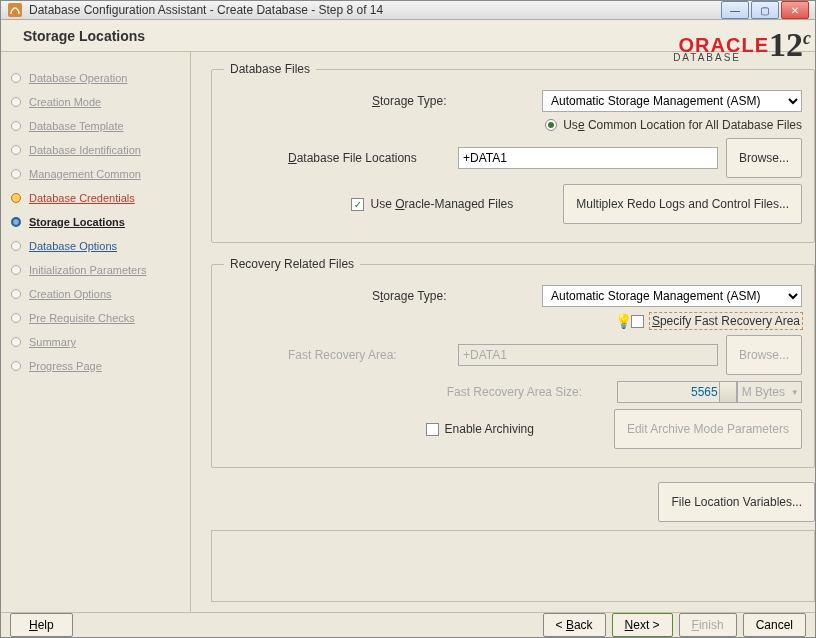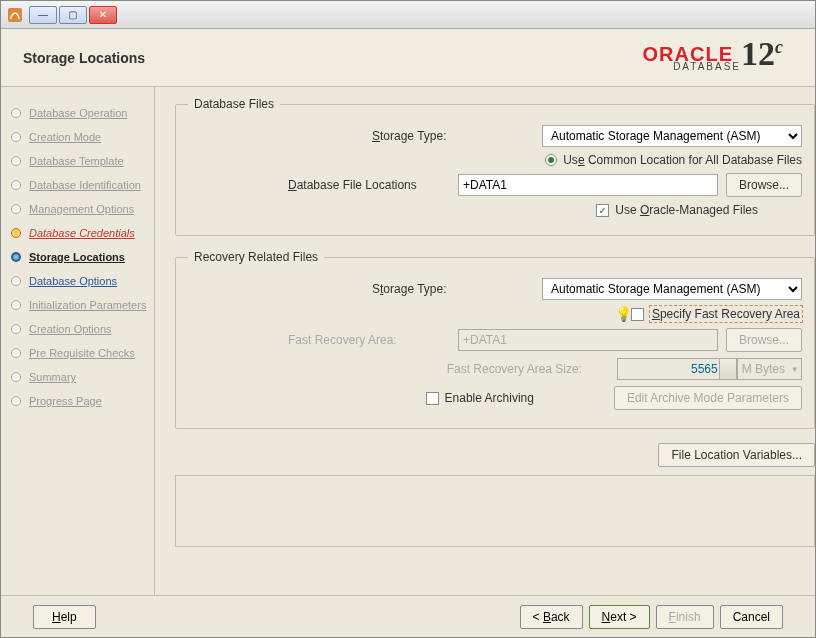--- a/index.html
+++ b/index.html
@@ -6,83 +6,84 @@
 body { font-family: "Segoe UI", Tahoma, sans-serif; font-size: 12px; background: #e8e4d8; width: 816px; height: 638px; overflow: hidden; }
 .window { border: 1px solid #888; width: 816px; height: 638px; display: flex; flex-direction: column; }
 .titlebar { height: 28px; background: linear-gradient(#f4f4f4, #dcdcdc); border-bottom: 1px solid #aaa; display: flex; align-items: center; padding: 0 6px; }
 .titlebar-icon { width: 16px; height: 16px; margin-right: 6px; }
 .titlebar-text { flex: 1; color: #333; font-size: 12px; }
 .winbtns { display: flex; gap: 2px; }
 .winbtn { width: 28px; height: 18px; border: 1px solid #6d8aae; border-radius: 2px; background: linear-gradient(#e6eefb, #c7d8f2); display: flex; align-items: center; justify-content: center; font-size: 10px; color: #2c3e60; cursor: pointer; }
 .winbtn.close { background: linear-gradient(#f5a099, #e05a4f); border-color: #c0392b; color: #fff; }
 .header-area { height: 58px; background: #f0ece0; border-bottom: 1px solid #c4bda8; display: flex; align-items: center; padding-left: 22px; position: relative; }
 .header-title { font-size: 14px; font-weight: bold; color: #333; }
-.header-logo { position: absolute; right: 32px; top: 6px; display: flex; align-items: center; gap: 8px; }
+.header-logo { position: absolute; right: 4px; top: 6px; display: flex; align-items: center; }
 .logo-oracle { font-family: Arial, sans-serif; font-size: 20px; letter-spacing: 1px; color: #d8232a; font-weight: bold; }
 .logo-db { font-size: 10px; color: #444; letter-spacing: 2px; position: absolute; right: 74px; top: 32px; }
 .logo-12c { font-family: Georgia, serif; font-size: 34px; font-weight: bold; color: #333; }
 .logo-12c sup { font-size: 18px; font-style: italic; }
 .content { display: flex; flex: 1; background: #ece8dc; }
-.sidebar { width: 154px; border-right: 1px solid #c4bda8; padding: 14px 0 0 10px; }
+.sidebar { width: 190px; border-right: 1px solid #c4bda8; padding: 14px 0 0 10px; }
 .step { display: flex; align-items: center; height: 24px; font-size: 11px; cursor: pointer; }
 .step-dot { width: 10px; height: 10px; border-radius: 50%; border: 1px solid #aaa; background: #f8f6ee; margin-right: 8px; flex-shrink: 0; }
 .step-dot.attn { border-color: #c07700; background: #ffcc66; }
 .step-dot.current { border: 2px solid #2a6496; background: radial-gradient(#9cc4f0,#4a8ad0); }
 .step-text { color: #999; text-decoration: underline; }
-.step-text.warn { color: #c0392b; font-style: italic; }
+.step-text.warn { color: #c0392b; }
 .step-text.current { color: #222; font-weight: bold; }
 .step-text.next { color: #2a5a9a; }
 .main { flex: 1; padding: 10px 0 10px 20px; display: flex; flex-direction: column; }
 .form-area { flex: 1; }
 fieldset { border: 1px solid #c4bda8; border-radius: 2px; padding: 8px 12px 12px 12px; margin-bottom: 14px; background: #ece8dc; }
 legend { padding: 0 6px; font-size: 12px; color: #333; }
 .row { display: flex; align-items: center; margin: 6px 0; justify-content: flex-end; }
 .label-col { width: 170px; flex-shrink: 0; }
 .indent { padding-left: 20px; }
 label { font-size: 12px; color: #333; }
 label.disabled, .disabled { color: #aaa; }
 .ul { text-decoration: underline; }
 select, input[type=text] { border: 1px solid #aaa; background: #fff; font-size: 12px; padding: 2px 4px; height: 22px; }
 select { width: 260px; }
 input[type=text] { width: 260px; }
 input[type=text]:disabled { background: #ece8dc; color: #aaa; }
-button.std { border: 1px solid #aaa; background: #f4f0e4; color: #333; font-size: 12px; height: 24px; padding: 0 12px; border-radius: 2px; cursor: pointer; }
+button.std { border: 1px solid #aaa; background: #f4f0e4; color: #333; font-size: 12px; height: 40px; padding: 0 12px; border-radius: 2px; cursor: pointer; }
 button.std:disabled { color: #aaa; }
 .radio, .checkbox { display: inline-flex; align-items: center; gap: 6px; }
 .cbx { width: 13px; height: 13px; border: 1px solid #888; background: #fff; display: inline-flex; align-items: center; justify-content: center; font-size: 10px; color: #2a6e2a; }
 .cbx.checked::after { content: "✓"; }
 .rad { width: 12px; height: 12px; border: 1px solid #888; border-radius: 50%; background: #fff; display: inline-flex; align-items: center; justify-content: center; }
 .rad.sel::after { content: ""; width: 6px; height: 6px; border-radius: 50%; background: #3a7a3a; }
 .bulb { width: 14px; height: 14px; color: #e0a030; font-size: 14px; margin-right: 2px; display: inline-flex; align-items: center; }
 .highlight { outline: 1px dashed #c09060; padding: 1px 2px; }
 .spinner { border: 1px solid #aaa; height: 22px; width: 120px; display: flex; align-items: center; justify-content: flex-end; padding: 0 18px 0 4px; position: relative; color: #0369a1; background: #ece8dc; }
 .spinner::after { content: ""; position: absolute; right: 0; top: 0; width: 16px; height: 100%; border-left: 1px solid #aaa; background: linear-gradient(#f0ede2, #ddd8c8); }
 .unit-sel { border: 1px solid #aaa; height: 22px; padding: 0 16px 0 4px; min-width: 58px; display: inline-flex; align-items: center; color: #aaa; position: relative; }
 .unit-sel::after { content: "▾"; position: absolute; right: 4px; font-size: 9px; }
 .right-btn { margin-left: 8px; }
 .msg-box { height: 72px; border: 1px solid #c4bda8; background: #ece8dc; margin-top: 8px; }
-.footer-bar { height: 42px; border-top: 1px solid #c4bda8; display: flex; align-items: center; padding: 0 32px; background: #ece8dc; }
+.footer-bar { height: 42px; border-top: 1px solid #c4bda8; display: flex; align-items: center; padding: 0 9px; background: #ece8dc; }
 .footer-spacer { flex: 1; }
 .nav-btn { border: 1px solid #888; background: #f4f0e4; height: 24px; padding: 0 12px; font-size: 12px; border-radius: 2px; cursor: pointer; margin-left: 6px; }
 .nav-btn:disabled { color: #aaa; }
 .nav-btn.primary { border: 1px solid #5a8a3a; }
 .help-btn { border: 1px solid #888; background: #f4f0e4; height: 24px; padding: 0 18px; font-size: 12px; border-radius: 2px; cursor: pointer; }
 .row-gap6 { gap: 6px; }
 .row-gap8 { gap: 0; }
 .flv-wrap { display: flex; justify-content: flex-end; margin-top: 6px; }
 </style>
 </head>
 <body>
 
 <div class="window">
   <div class="titlebar">
     <svg class="titlebar-icon" viewBox="0 0 16 16">
         <rect x="1" y="1" width="14" height="14" fill="#d88a3a" rx="2"></rect>
         <path d="M4 12c0-3 2-6 4-6s4 3 4 6" stroke="#fff" fill="none" stroke-width="1.3"></path>
       </svg>
+    <span class="titlebar-text">Database Configuration Assistant - Create Database - Step 8 of 14</span>
     <div class="winbtns">
       <div class="winbtn">—</div>
       <div class="winbtn">▢</div>
       <div class="winbtn close">✕</div>
     </div>
   </div>
 
   <div class="header-area">
     <span class="header-title">Storage Locations</span>
     <div class="header-logo">
@@ -107,21 +108,21 @@
         <div class="step">
           <span class="step-dot"></span>
           <span class="step-text">Database Template</span>
         </div>
         <div class="step">
           <span class="step-dot"></span>
           <span class="step-text">Database Identification</span>
         </div>
         <div class="step">
           <span class="step-dot"></span>
-          <span class="step-text">Management Options</span>
+          <span class="step-text">Management Common</span>
         </div>
         <div class="step">
           <span class="step-dot attn"></span>
           <span class="step-text warn">Database Credentials</span>
         </div>
         <div class="step">
           <span class="step-dot current"></span>
           <span class="step-text current">Storage Locations</span>
         </div>
         <div class="step">
@@ -171,20 +172,21 @@
             <div class="label-col"><label><span class="ul">D</span>atabase File Locations</label></div>
             <input type="text" value="+DATA1" style="">
             <button class="std right-btn">Browse...</button>
           </div>
           <div class="row indent row-gap6">
             <span class="checkbox">
               <span class="cbx checked"></span>
               <label>Use <span class="ul">O</span>racle-Managed Files</label>
             </span>
             <span style="width:38px"></span>
+            <button class="std">Multiplex Redo Logs and Control Files...</button>
           </div>
         </fieldset>
 
         <fieldset>
           <legend>Recovery Related Files</legend>
           <div class="row">
             <div class="label-col"><label>S<span class="ul">t</span>orage Type:</label></div>
             <select>
               <option>Automatic Storage Management (ASM)</option>
             </select>

